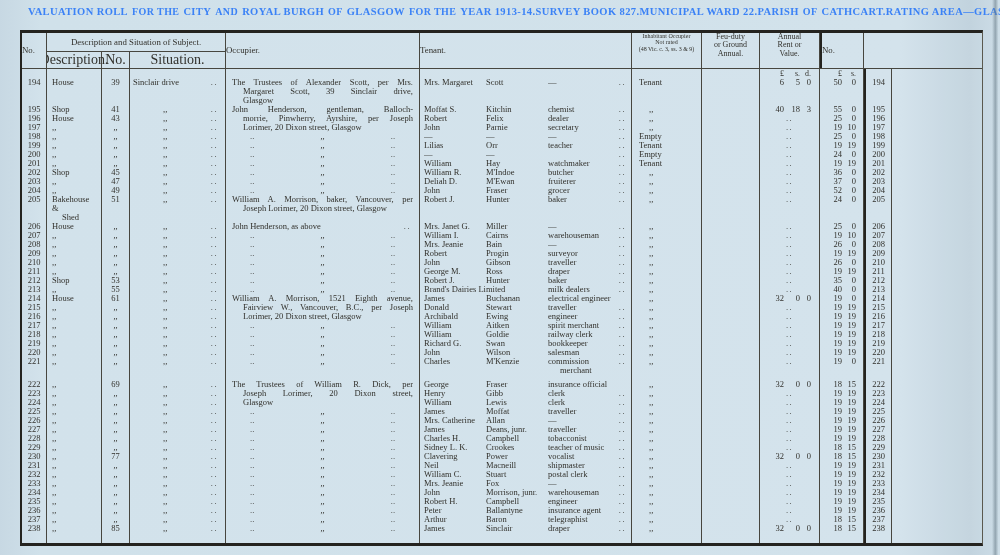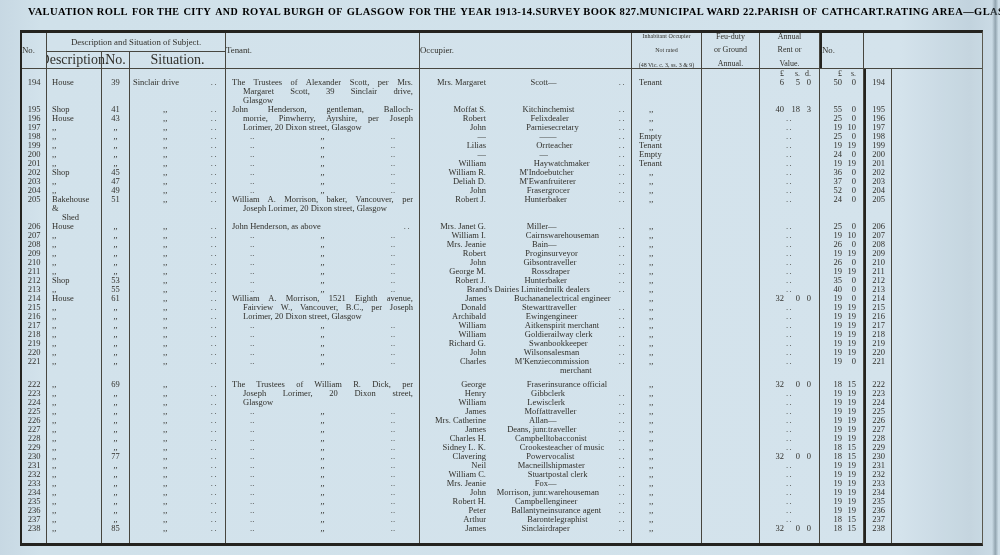--- a/index.html
+++ b/index.html
@@ -6,38 +6,38 @@
   body{
     width:1000px;height:555px;position:relative;overflow:hidden;
     background:linear-gradient(90deg,#c7d8e3 0%,#d0e1ea 4%,#d2e2eb 90%,#c2d3de 97%,#cddde7 100%);
     font-family:"Liberation Serif","DejaVu Serif",serif;
     color:#32312c;
   }
   
   .titlebar{
     position:absolute;left:28px;right:14px;top:6px;height:16px;
     display:flex;justify-content:space-between;align-items:baseline;
-    white-space:nowrap;color:#000000;font-weight:bold;letter-spacing:.4px;
+    white-space:nowrap;color:#3b82f6;font-weight:bold;letter-spacing:.4px;
   }
   .tg{display:flex;align-items:baseline;gap:4px;}
   .seg-L{font-size:10.5px;}
   .seg-S{font-size:10px;}
   
   .tbl{
     --cols:25px 55px 28px 96px 194px 212px 70px 58px 60px 44px 28px 1fr;
     position:absolute;left:20px;top:30px;width:963px;bottom:9px;
     display:flex;flex-direction:column;box-sizing:border-box;
     border-top:3px solid #24231f;border-bottom:3px solid #24231f;
     border-left:2.5px solid #24231f;border-right:1.2px solid #5a594f;
     background:rgba(255,255,255,.05);
   }
   .tbl *{box-sizing:border-box;}
   
   .hdr{display:grid;grid-template-columns:var(--cols);height:36px;border-bottom:1.2px solid #47463f;flex:none;}
-  .hc{border-right:1.2px solid #47463f;display:flex;align-items:center;justify-content:space-between;
+  .hc{border-right:1.2px solid #47463f;display:flex;align-items:center;justify-content:flex-start;
       text-align:center;font-size:8.8px;line-height:1.05;overflow:hidden;}
   .hc.stack{flex-direction:column;}
   .hc.tiny{font-size:6px;}
   .hc.feu,.hc.rent{font-size:8px;}
   .hc.no2h{border-left:2.5px solid #24231f;}
   .hc.remh{border-right:none;}
   .hgroup{grid-column:2/5;border-right:1.2px solid #47463f;display:flex;flex-direction:column;overflow:hidden;}
   .gtitle{height:22px;display:flex;align-items:center;justify-content:center;
           font-size:8.8px;border-bottom:1.2px solid #47463f;}
   .gsub{flex:1;display:grid;grid-template-columns:55px 28px 1fr;}
@@ -55,21 +55,21 @@
   .c.desc .d2{padding-left:10px;}
   .c.stno{text-align:center;}
   .c.sit .ln{display:flex;justify-content:space-between;padding-right:4px;}
   .c.sit .sv.ctr{padding-left:30px;}
   .c.prop{padding:0 6px;}
   .pln.ind{padding-left:11px;}
   .pln.just{text-align:justify;text-align-last:justify;}
   .pln.ditto{display:flex;justify-content:space-between;padding:0 18px;}
   .pln.wdots{display:flex;justify-content:space-between;padding-right:2px;}
   .c.ten{padding-left:4px;padding-right:3px;}
-  .tln{display:flex;text-align:right;}
+  .tln{display:flex;}
   .tn1{width:62px;flex:none;}
   .tn1.wide{width:124px;}
   .tn2{width:62px;flex:none;}
   .tjob{flex:1;display:flex;justify-content:space-between;padding-right:2px;}
   .tln2{padding-left:136px;}
   .c.occ{padding-left:7px;}
   .c.occ .dit{padding-left:10px;display:inline-block;}
   .c.inh{}
   .fln{display:flex;justify-content:flex-end;padding-right:5px;}
   .fln.donly{justify-content:center;padding-right:0;}
@@ -122,22 +122,22 @@
   <div class="hdr">
     <div class="hc">No.</div>
     <div class="hgroup">
       <div class="gtitle">Description and Situation of Subject.</div>
       <div class="gsub">
         <div class="gsc">Description.</div>
         <div class="gsc">No.</div>
         <div class="gsc">Situation.</div>
       </div>
     </div>
+    <div class="hc">Occupier.</div>
     <div class="hc">Tenant.</div>
-    <div class="hc">Occupier.</div>
     <div class="hc stack tiny">
       <span>Inhabitant Occupier</span>
       <span>Not rated</span>
       <span>(48 Vic. c. 3, ss. 3 &amp; 9)</span>
     </div>
     <div class="hc stack feu">
       <span>Feu-duty</span>
       <span>or Ground</span>
       <span>Annual.</span>
     </div>

